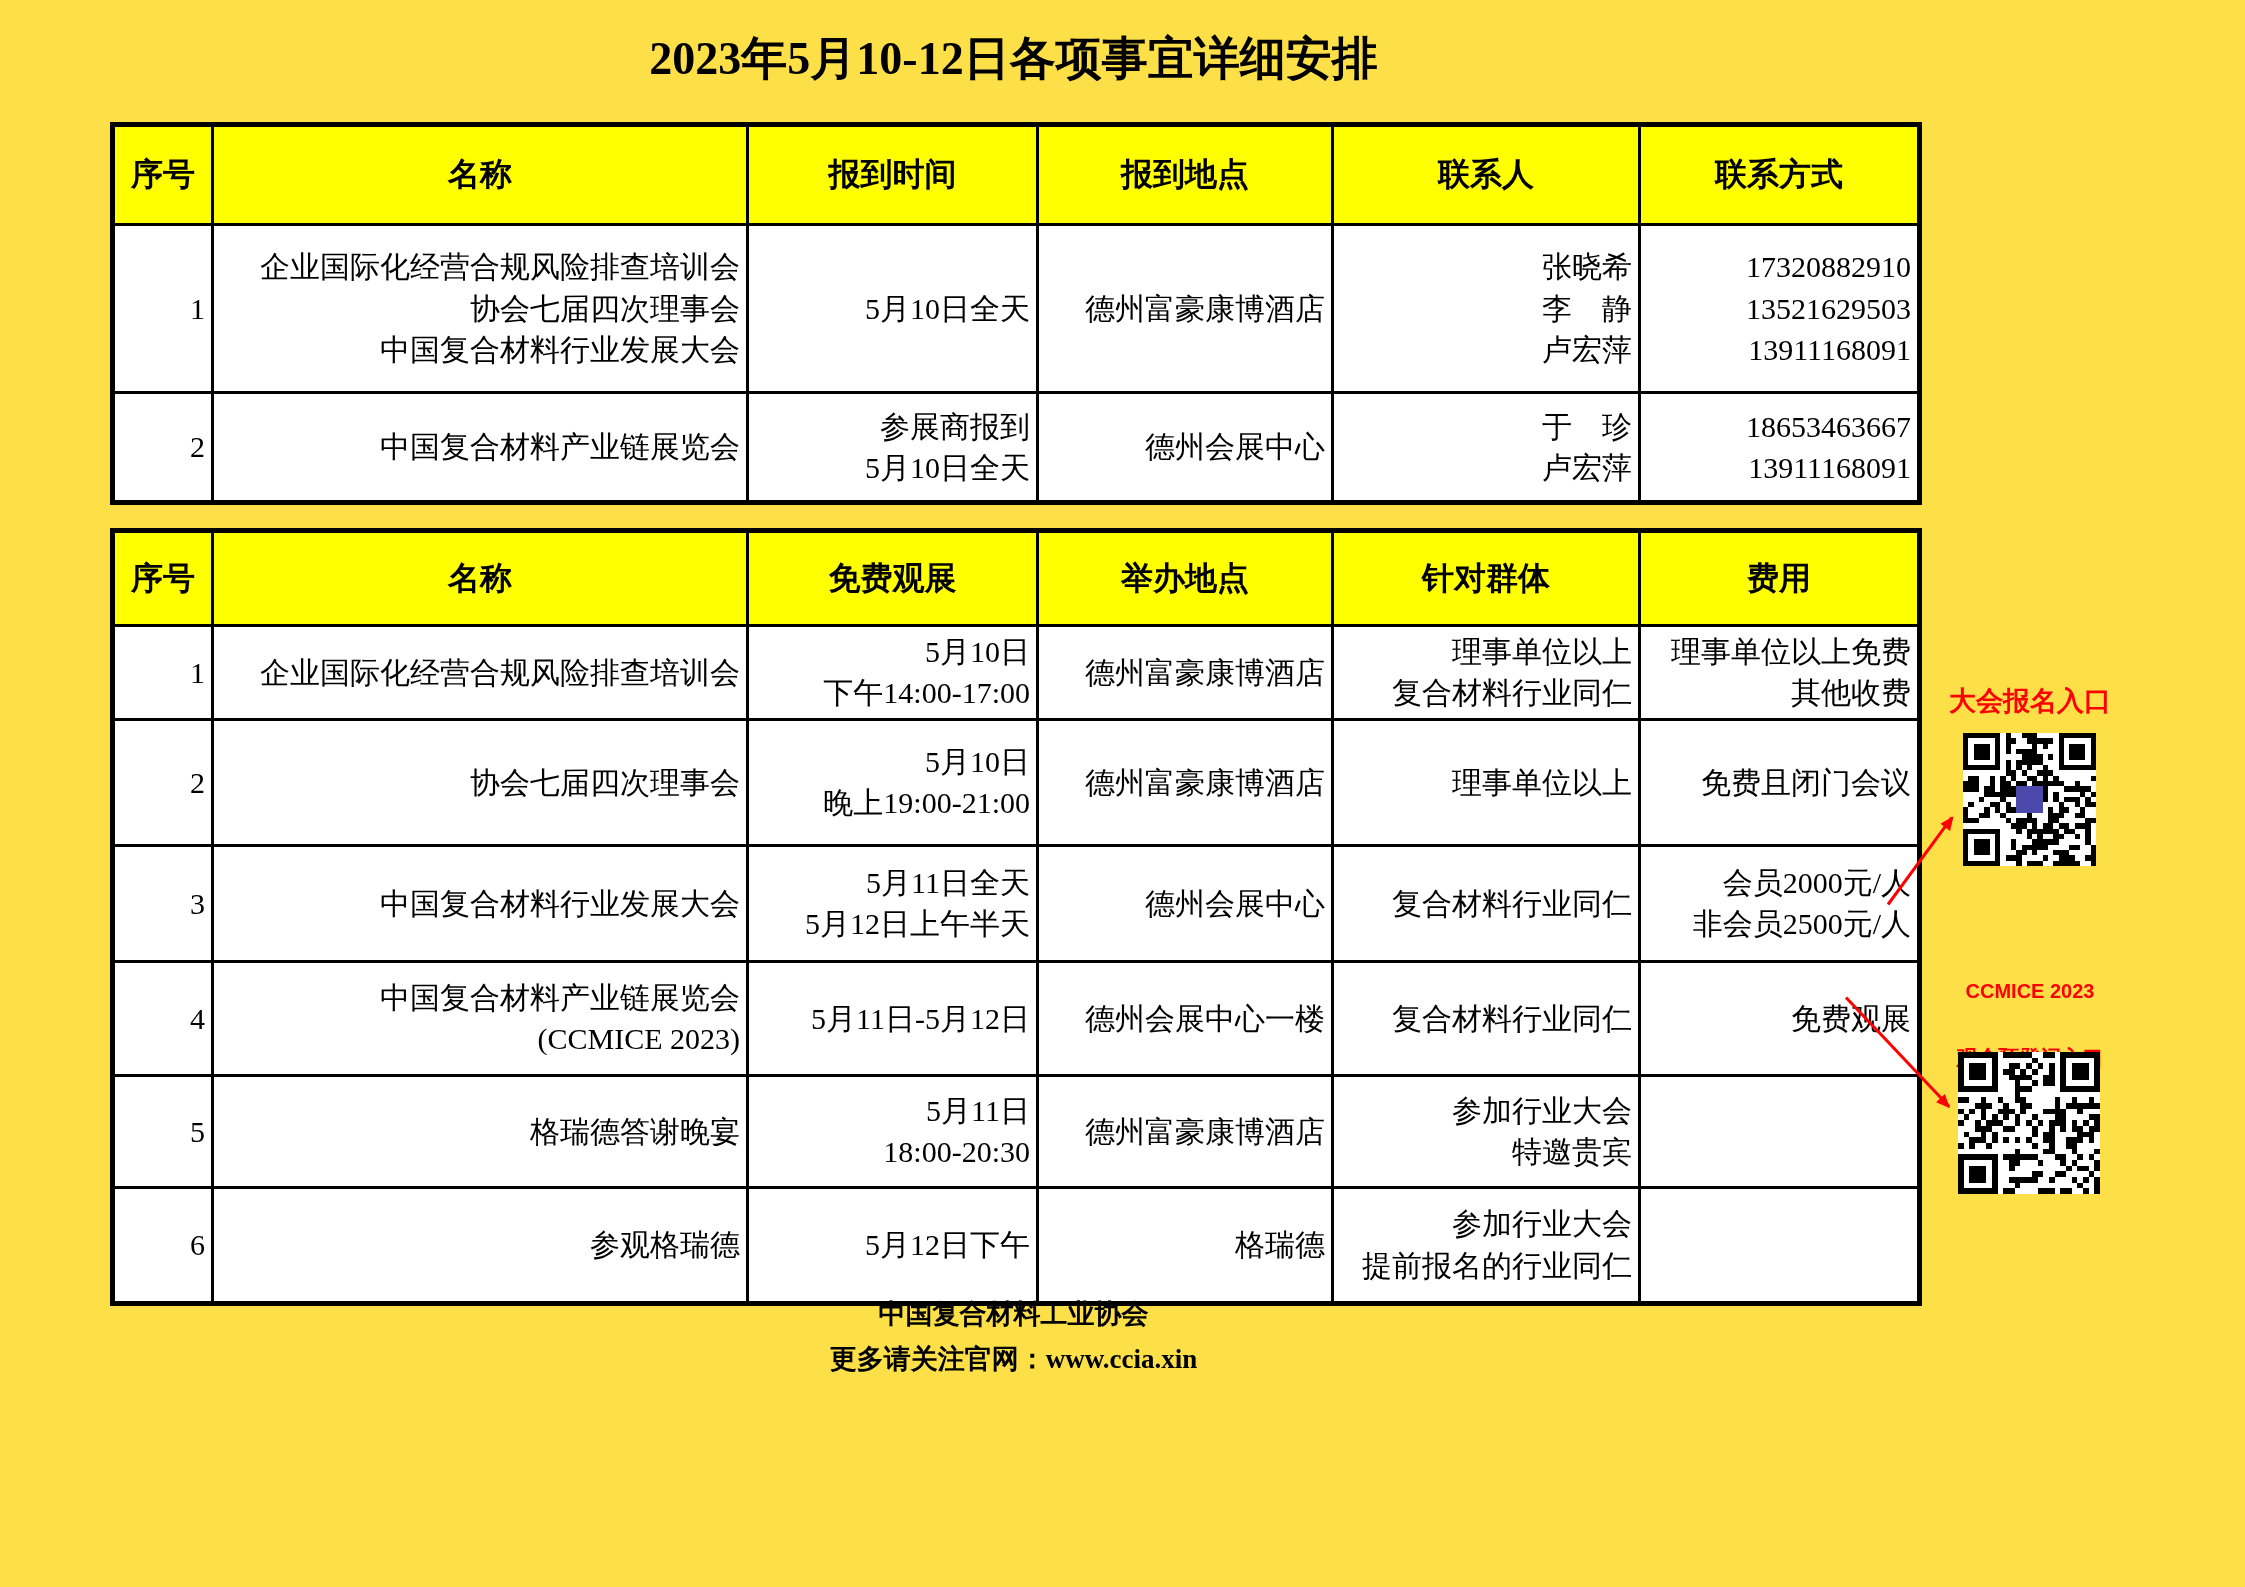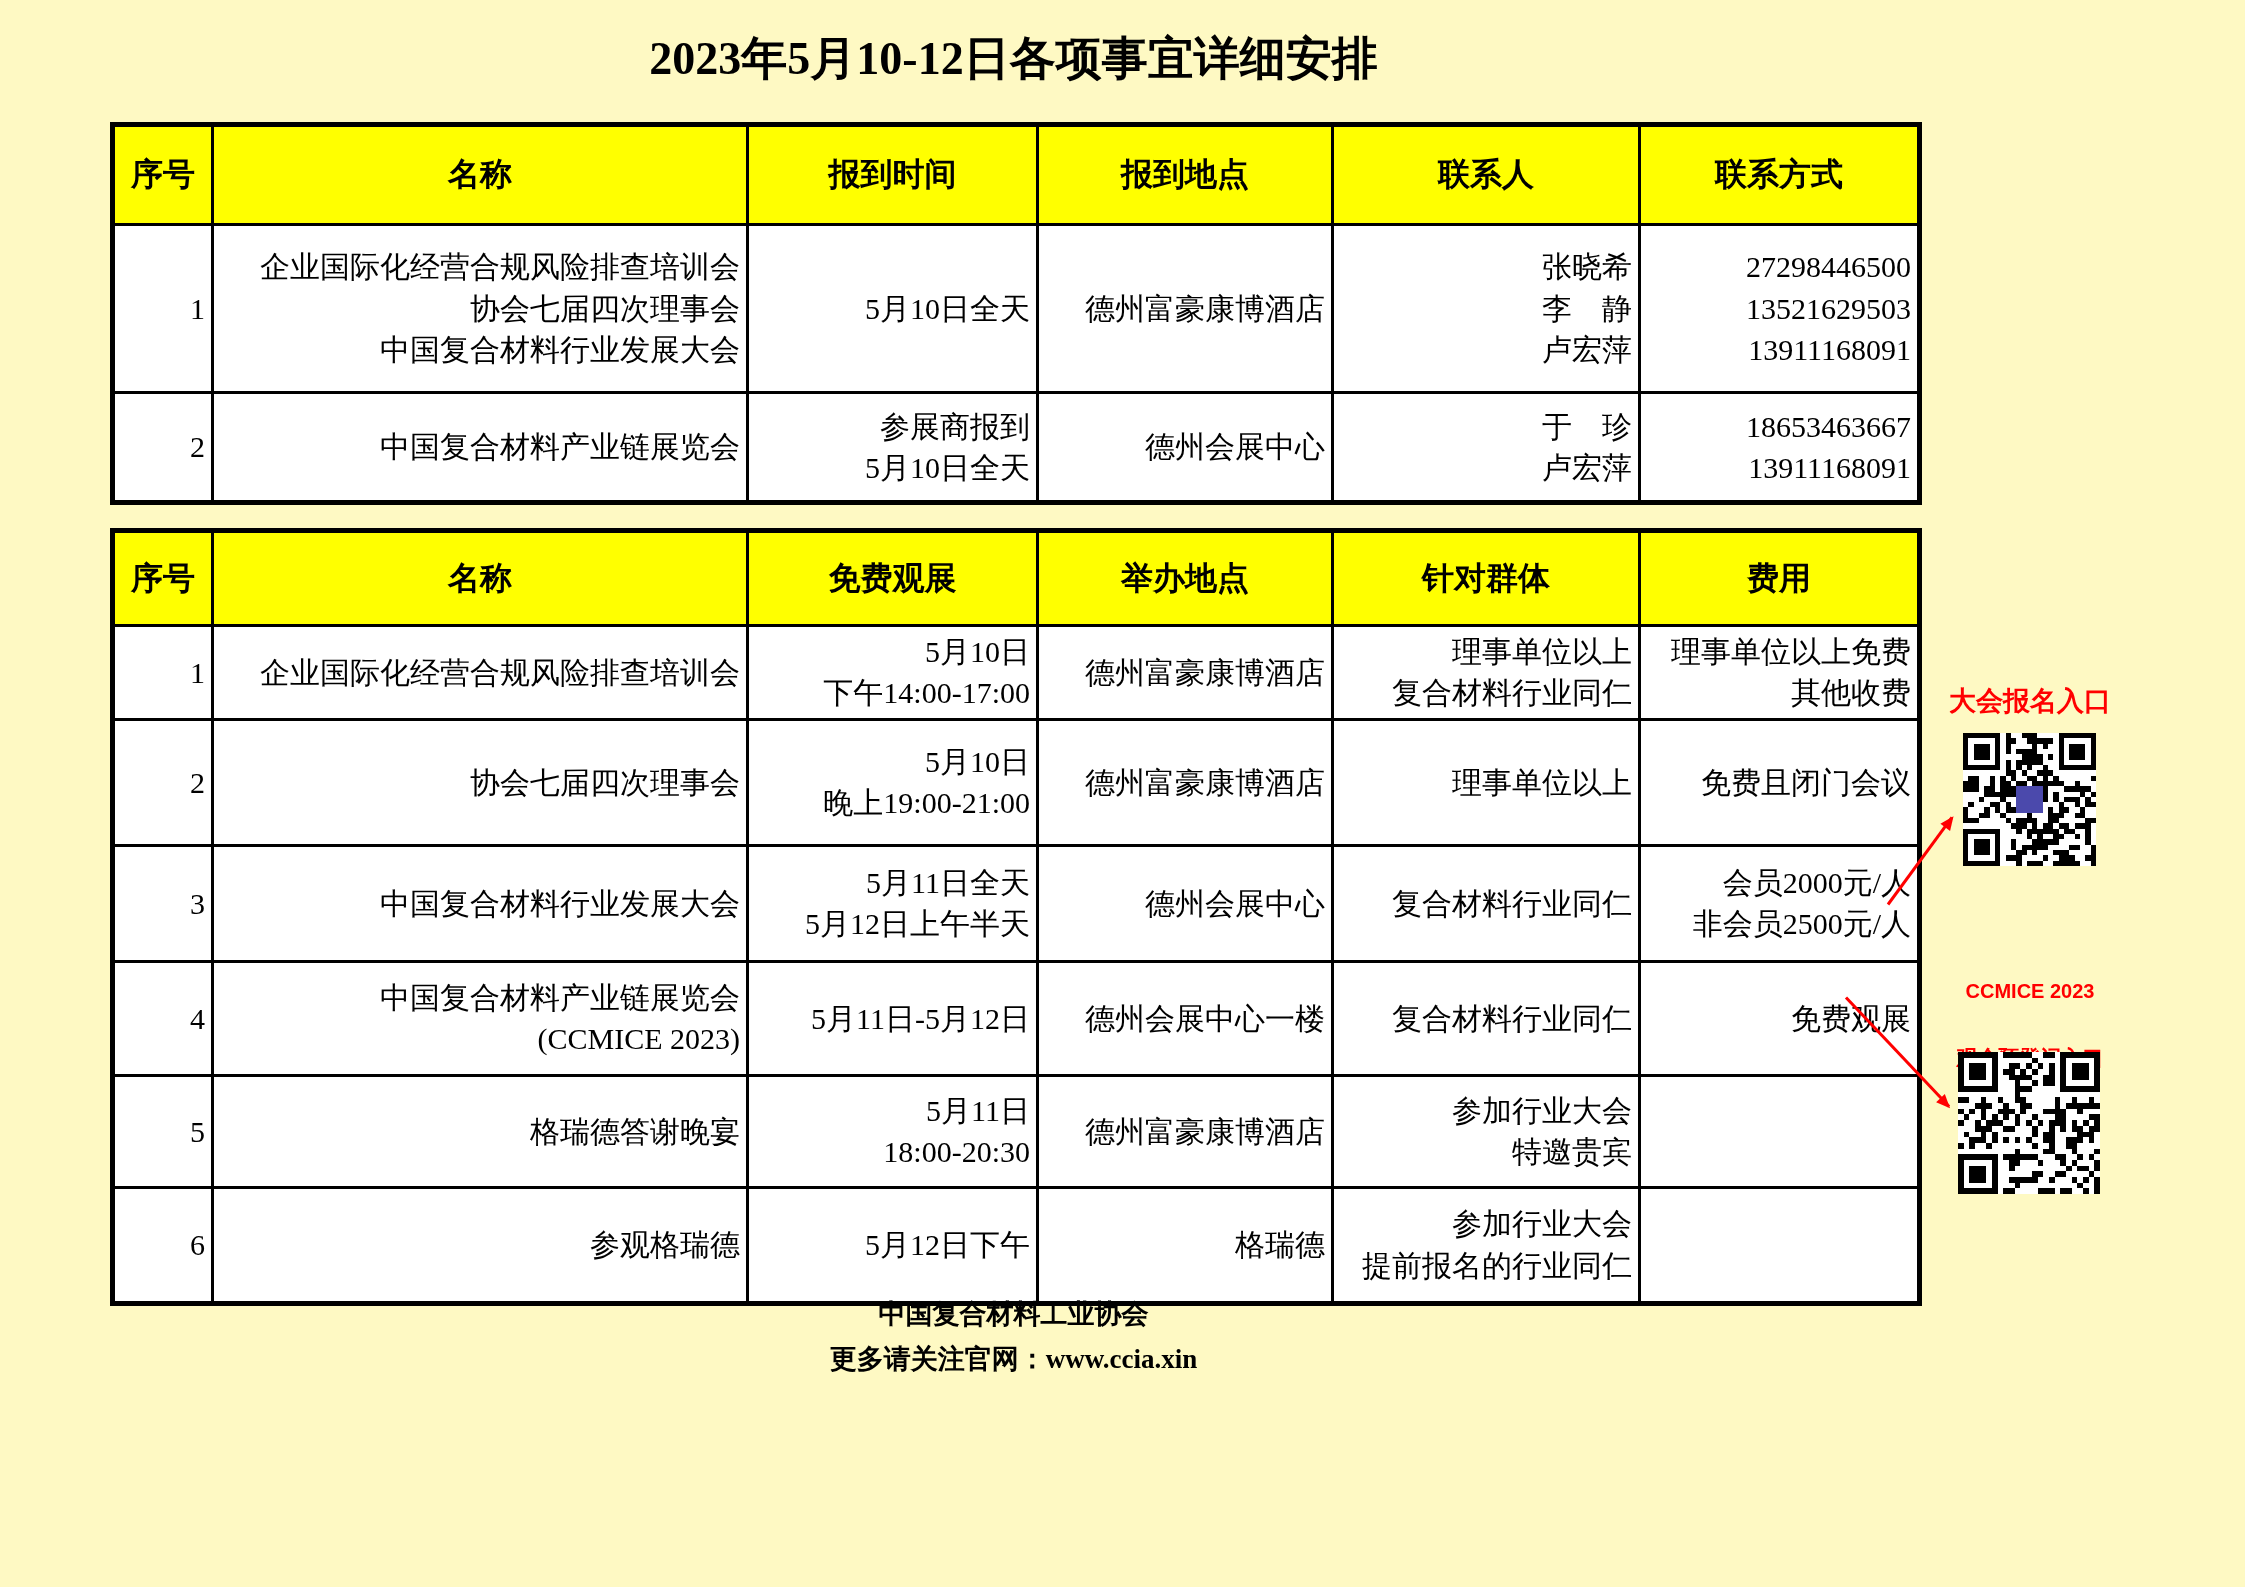--- a/index.html
+++ b/index.html
@@ -1,16 +1,16 @@
 <!DOCTYPE html>
 <html><head>
 <meta charset="utf-8">
 <style>
   html,body{margin:0;padding:0;background:#fff;}
-  #page{position:relative;width:2245px;height:1587px;background:#fef9c3;overflow:hidden;
+  #page{position:relative;width:2245px;height:1587px;background:#fde047;overflow:hidden;
         font-family:"Liberation Serif","DejaVu Serif",serif;color:#000;}
   #title{position:absolute;left:110px;top:28px;width:1807px;text-align:center;
          font-family:"Liberation Serif","DejaVu Serif",serif;font-weight:700;font-size:46px;}
   table.sched{position:absolute;left:110px;border-collapse:collapse;table-layout:fixed;
               width:1807px;background:#fff;}
   table.t1{top:122px;}
   table.t2{top:528px;}
   th{background:#FFFF00;font-family:"Liberation Sans","DejaVu Sans",sans-serif;
      font-weight:700;font-size:32px;border:3px solid #000;text-align:center;vertical-align:middle;}
   td{font-family:"Liberation Serif","DejaVu Serif",serif;font-size:30px;line-height:1.38;
@@ -64,21 +64,21 @@
     <tr class="h168">
       <td>1</td>
       <td>企业国际化经营合规风险排查培训会
 协会七届四次理事会
 中国复合材料行业发展大会</td>
       <td>5月10日全天</td>
       <td>德州富豪康博酒店</td>
       <td>张晓希
 李　静
 卢宏萍</td>
-      <td>27298446500
+      <td>17320882910
 13521629503
 13911168091</td>
     </tr>
     <tr class="h110">
       <td>2</td>
       <td>中国复合材料产业链展览会</td>
       <td>参展商报到
 5月10日全天</td>
       <td>德州会展中心</td>
       <td>于　珍

